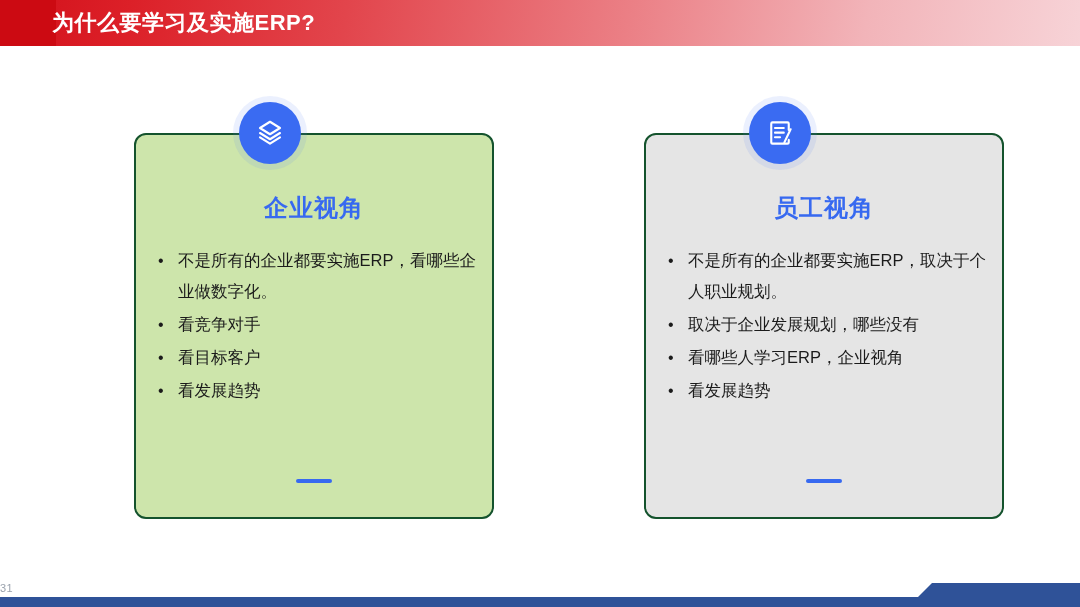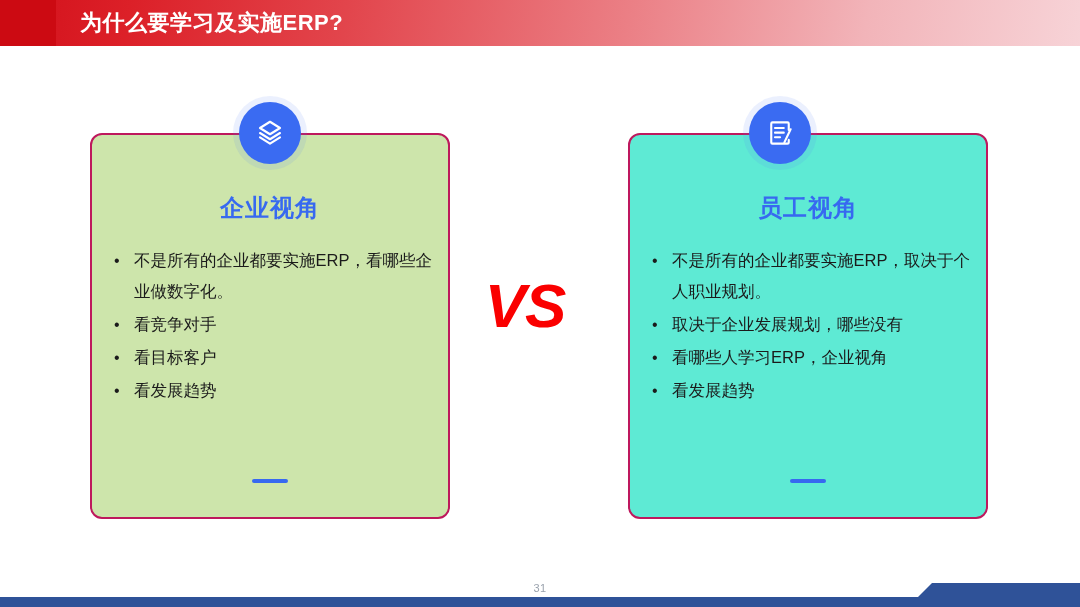--- a/index.html
+++ b/index.html
@@ -38,48 +38,49 @@
   .title-bar-block {
     position: absolute;
     left: 0;
     top: 0;
     width: 56px;
     height: 46px;
     background: #cc0a12;
   }
   .title-text {
     position: absolute;
-    left: 80px;
+    left: 52px;
     top: 0;
     height: 56px;
     line-height: 46px;
     font-size: 22px;
     font-weight: bold;
     color: #ffffff;
     letter-spacing: 0.5px;
     white-space: nowrap;
   }
 
   
   .card {
     position: absolute;
     top: 133px;
     width: 360px;
     height: 386px;
-    border: 2px solid #be185d;
+    border: 2px solid #14532d;
     border-radius: 12px;
     box-sizing: border-box;
+    margin-left: 44px;
   }
   .card-left {
     left: 90px;
     background: #cde5ab;
   }
   .card-right {
-    left: 628px;
-    background: #5eead4;
+    left: 600px;
+    background: #e5e5e5;
   }
 
   .card-title {
     position: absolute;
     left: 0;
     right: 0;
     top: 57px;
     text-align: center;
     font-size: 24px;
     font-weight: bold;
@@ -173,21 +174,20 @@
     width: 200px;
     height: 24px;
     background: #2f5298;
     clip-path: polygon(14% 100%, 26% 0%, 100% 0%, 100% 100%);
   }
   .page-number {
     position: absolute;
     left: 0;
     right: 0;
     bottom: 13px;
-    text-align: center;
     font-size: 11px;
     color: #9aa2ad;
     letter-spacing: 0.5px;
   }
 </style>
 </head>
 <body>
 
 <div class="slide">
 
@@ -254,19 +254,18 @@
   <div class="icon-badge icon-badge-right">
     <svg width="30" height="30" viewBox="0 0 24 24" fill="none" stroke="#ffffff" stroke-width="1.7" stroke-linecap="round" stroke-linejoin="round">
       <path d="M19 9.5V4.5a1 1 0 0 0-1-1H6a1 1 0 0 0-1 1v15a1 1 0 0 0 1 1h12a1 1 0 0 0 1-1v-2"></path>
       <line x1="8" y1="8" x2="15" y2="8"></line>
       <line x1="8" y1="11.7" x2="15" y2="11.7"></line>
       <line x1="8" y1="15.4" x2="12" y2="15.4"></line>
       <line x1="20.5" y1="9" x2="15.5" y2="19.5"></line>
     </svg>
   </div>
 
-  <div class="vs-text">VS</div>
 
   <div class="page-number">31</div>
   <div class="footer-bar"></div>
   <div class="footer-wedge"></div>
 
 </div>
 
 </body></html>

